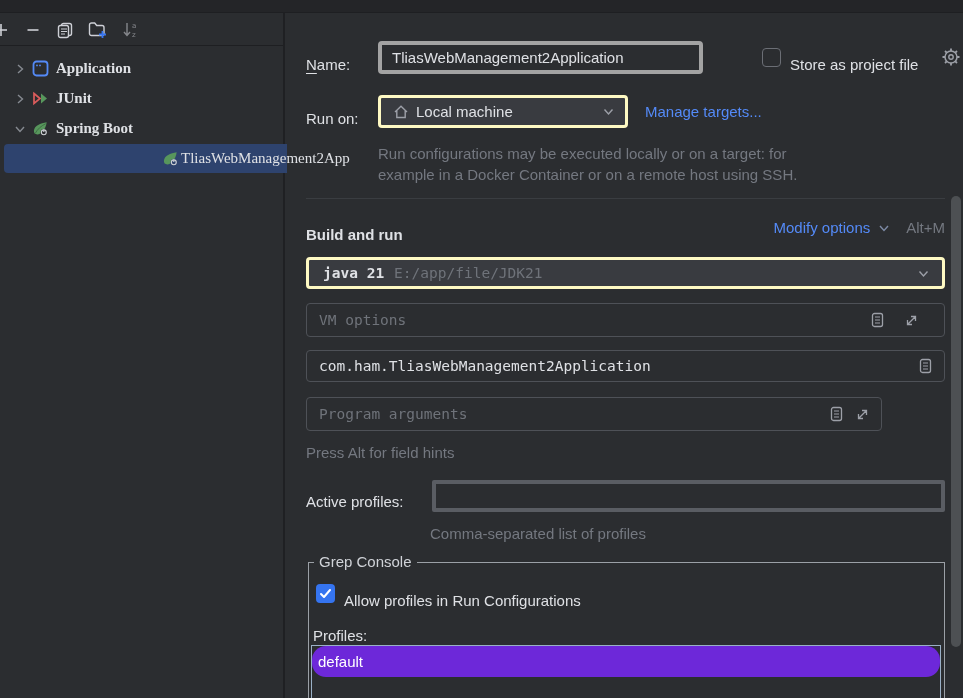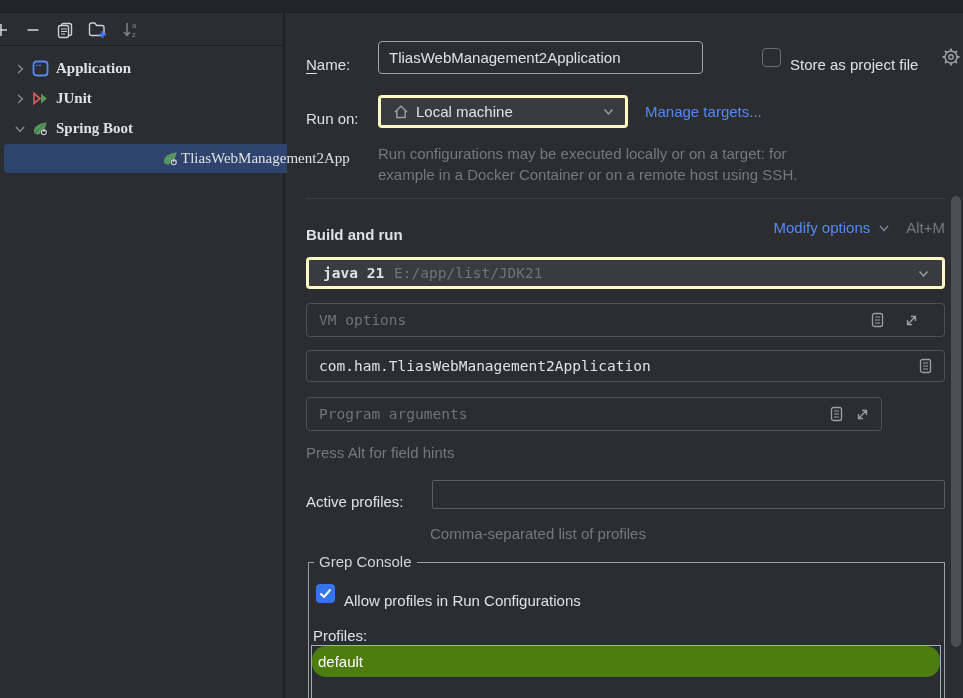--- a/index.html
+++ b/index.html
@@ -22,21 +22,21 @@
   .tree-label { margin-left:7px; font-weight:bold; color:#dfe1e5; white-space:nowrap; }
   .tree-row.selected { background:#2e436e; border-radius:4px 0 0 4px; }
   .tree-row.selected .tree-label { font-weight:normal; }
   .tree-row.selected .t-icon { margin-left:158px; }
   
   .label { color:#dfe1e5;margin-top:7px; }
   .hint { color:#747880; }
   .link { color:#548af7; cursor:pointer; }
   .mono { font-family:"DejaVu Sans Mono", monospace; font-size:14.5px; }
   input.txt {
-    background:transparent; border:1px solid #a3a3a3; border-radius:4px;
+    background:transparent; border:4px solid #a3a3a3; border-radius:4px;
     color:#dfe1e5; font-family:"Liberation Sans", sans-serif; font-size:15px;
     padding:12px 10px; outline:none;
   }
   .combo {
     background:#393b40; border:3px solid #fef9c3; border-radius:4px;
     display:flex; align-items:center; cursor:pointer;
   }
   .field {
     border:1px solid #4e5157; border-radius:4px; display:flex; align-items:center;
   }
@@ -48,21 +48,21 @@
   .f-icon { width:18px; height:18px; flex:0 0 auto; display:flex; align-items:center; justify-content:center; cursor:pointer; }
   .cb { width:19px; height:19px; border-radius:4px; }
   .cb.off { border:1.5px solid #6b6e75; background:transparent; }
   .cb.on { background:#3574f0; display:flex; align-items:center; justify-content:center; }
   .sep { background:#3a3d41; height:1px; }
   
   .groupbox { border:1px solid #9ba0a6; }
   .group-title { position:absolute; background:#2b2d30; padding:0 5px; color:#d0d3d8; }
   .listbox { border:1px solid #9ab0c6; background:#2b2d30; }
   .list-row { height:31px; display:flex; align-items:center; padding-left:6px; }
-  .list-row.selected { background:#4d7c0f; color:#fff;border-radius:14px; }
+  .list-row.selected { background:#6d28d9; color:#fff;border-radius:14px; }
   .scroll-thumb { background:#4d5053; border-radius:5px; }
 </style>
 </head>
 <body>
 
 <div class="app">
 
   <div class="abs top-strip"></div>
 
   <div class="abs sidebar">
@@ -183,21 +183,21 @@
   <div class="abs" style="left:306px; top:219px; width:639px; display:flex; justify-content:flex-end; align-items:center; gap:8px">
     <span class="link">Modify options</span>
     <svg width="12" height="12" viewBox="0 0 12 12">
         <path d="M2 4 L6 8.5 L10 4" fill="none" stroke="#7d8aa5" stroke-width="1.4"></path>
       </svg>
     <span class="hint" style="margin-left:8px">Alt+M</span>
   </div>
 
   <div class="abs combo" style="left:306px; top:257px; width:639px; height:32px; padding:0 12px 0 14px">
     <span class="mono" style="font-weight:bold; color:#dfe1e5">java 21</span>
-    <span class="mono" style="color:#6f737a; margin-left:10px; flex:1">E:/app/list/JDK21</span>
+    <span class="mono" style="color:#6f737a; margin-left:10px; flex:1">E:/app/file/JDK21</span>
     <svg width="13" height="13" viewBox="0 0 13 13">
         <path d="M2.5 4.5 L6.5 9 L10.5 4.5" fill="none" stroke="#9da0a8" stroke-width="1.4"></path>
       </svg>
   </div>
 
   <div class="abs field" style="left:306px; top:303px; width:639px; height:34px; padding-right:24px; gap:16px">
     <input placeholder="VM options" style="">
     <span class="f-icon">
       <svg width="15" height="16" viewBox="0 0 15 16">
           <rect x="2.5" y="1.5" width="10" height="13" rx="2" fill="none" stroke="#9da0a8" stroke-width="1.3"></rect>

